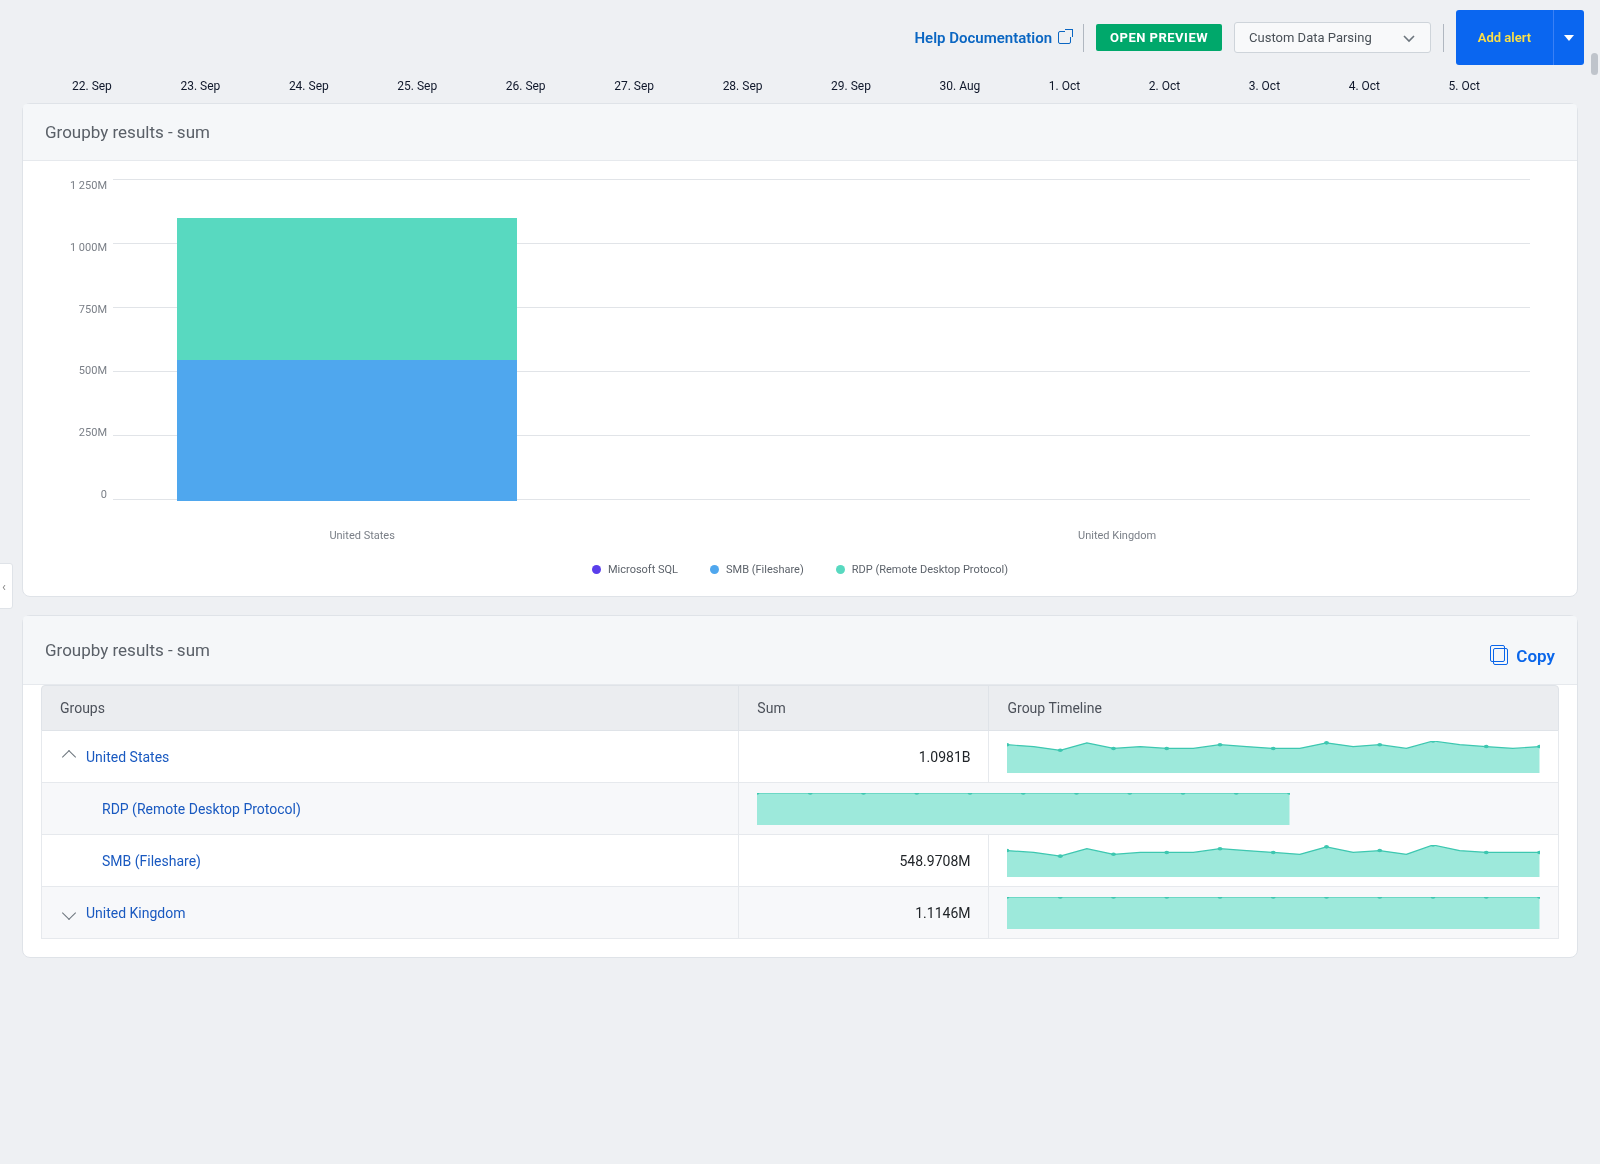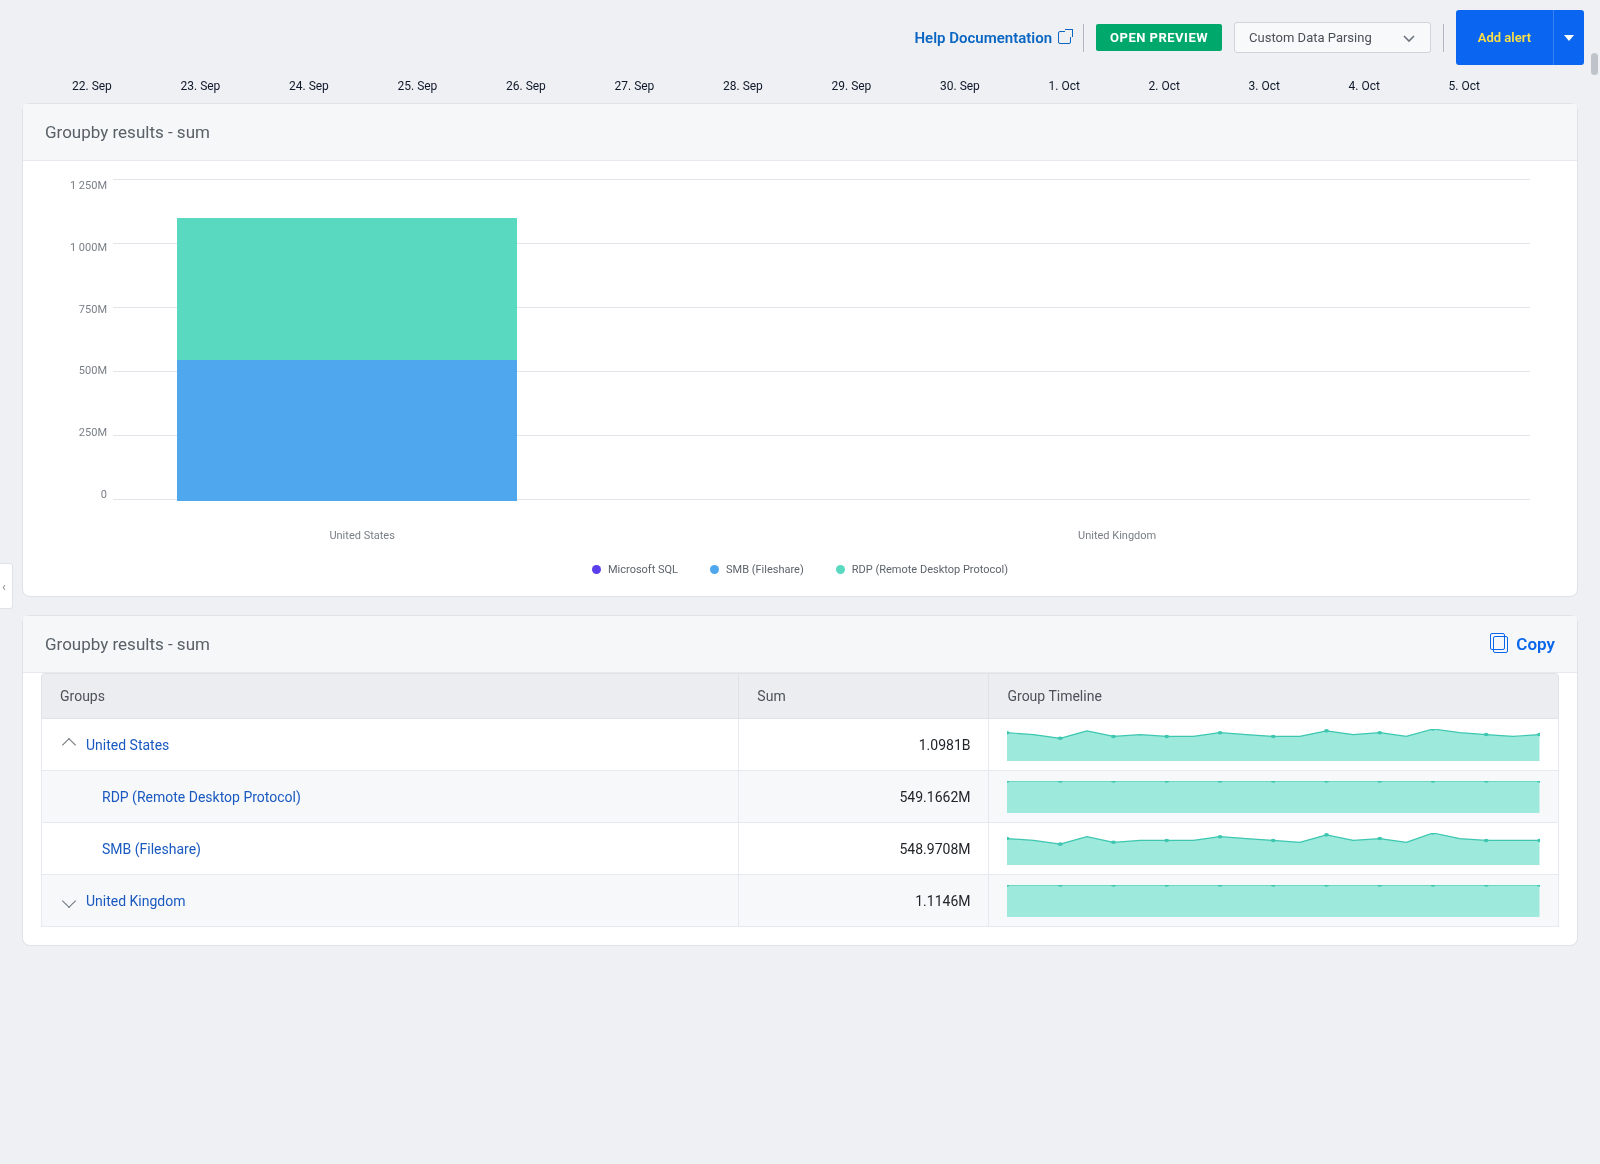--- a/index.html
+++ b/index.html
@@ -135,20 +135,21 @@
       justify-content: space-between;
       align-items: center;
     }
     .copy-btn {
       color: #0a66ea;
       font-weight: 600;
       display: flex;
       align-items: center;
       gap: 8px;
       cursor: pointer;
+      margin-top: 12px;
     }
     .copy-icon {
       width: 15px;
       height: 17px;
       border: 1.6px solid #0a66ea;
       border-radius: 2px;
       position: relative;
     }
     .copy-icon::before {
       content: "";
@@ -335,21 +336,21 @@
 
 <div class="timeline-ticks" id="timeline-ticks">
     <span>22. Sep</span>
     <span>23. Sep</span>
     <span>24. Sep</span>
     <span>25. Sep</span>
     <span>26. Sep</span>
     <span>27. Sep</span>
     <span>28. Sep</span>
     <span>29. Sep</span>
-    <span>30. Sep</span>
+    <span>30. Aug</span>
     <span>1. Oct</span>
     <span>2. Oct</span>
     <span>3. Oct</span>
     <span>4. Oct</span>
     <span>5. Oct</span>
   </div>
 
 <div class="page-main">
   <div class="side-toggle">‹</div>
 
@@ -440,21 +441,20 @@
                   <circle class="spark-dot" cx="360" cy="5.571428571428573" r="1.8"></circle>
                   <circle class="spark-dot" cx="400" cy="5.571428571428573" r="1.8"></circle>
                 </svg>
               </div>
             </div>
           </div>
           <div class="trow alt">
             <div class="tcell groups">
               <span class="row-link indent">RDP (Remote Desktop Protocol)</span>
             </div>
-            <div class="tcell sum">549.1662M</div>
             <div class="tcell tl">
               <div class="spark-wrap">
                 <svg viewBox="0 0 400 32" preserveAspectRatio="none">
                   <path class="spark-area" d="M0,0 L20,0 L40,0 L60,0 L80,0 L100,0 L120,0 L140,0 L160,0 L180,0 L200,0 L220,0 L240,0 L260,0 L280,0 L300,0 L320,0 L340,0 L360,0 L380,0 L400,0 L400,32 L0,32 Z"></path>
                   <path class="spark-line" d="M0,0 L20,0 L40,0 L60,0 L80,0 L100,0 L120,0 L140,0 L160,0 L180,0 L200,0 L220,0 L240,0 L260,0 L280,0 L300,0 L320,0 L340,0 L360,0 L380,0 L400,0"></path>
                   <circle class="spark-dot" cx="0" cy="0" r="1.8"></circle>
                   <circle class="spark-dot" cx="40" cy="0" r="1.8"></circle>
                   <circle class="spark-dot" cx="80" cy="0" r="1.8"></circle>
                   <circle class="spark-dot" cx="120" cy="0" r="1.8"></circle>
                   <circle class="spark-dot" cx="160" cy="0" r="1.8"></circle>

